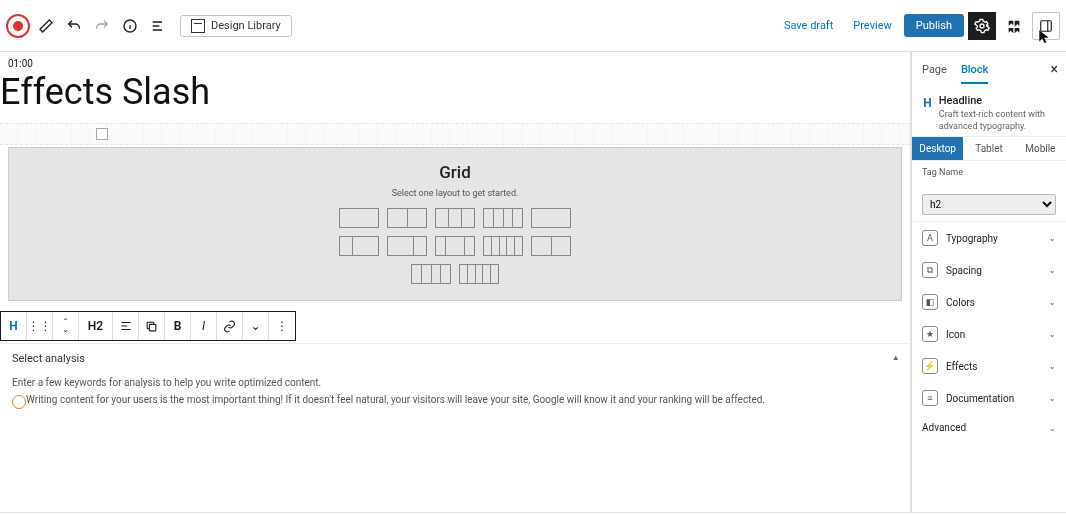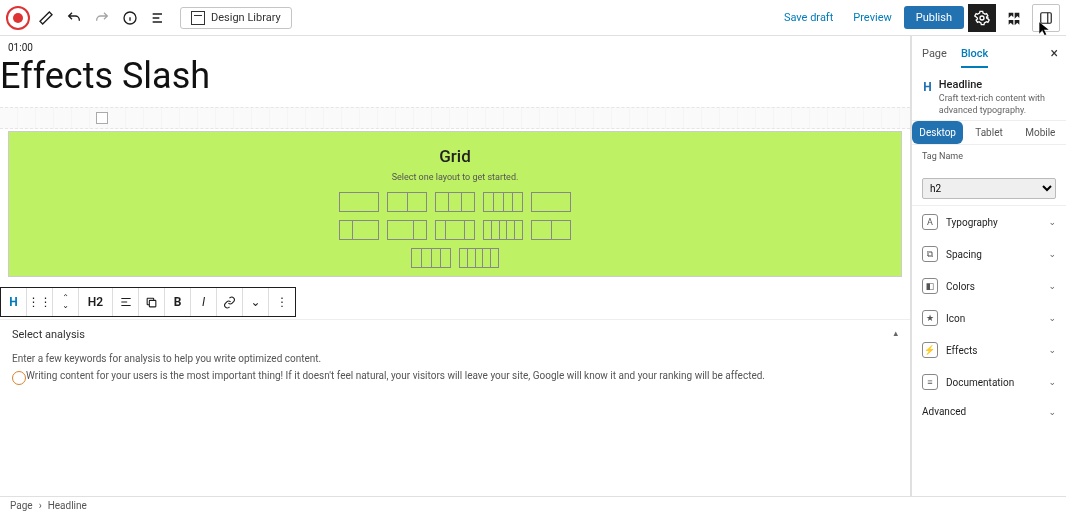--- a/index.html
+++ b/index.html
@@ -1,17 +1,17 @@
 <!DOCTYPE html>
 <html><head>
 <meta charset="utf-8">
 <style>
 * { box-sizing: border-box; margin: 0; padding: 0; font-family: -apple-system, BlinkMacSystemFont, "Segoe UI", Roboto, sans-serif; }
 html, body { width: 1066px; height: 514px; overflow: hidden; background: #fff; font-size: 12px; color: #1e1e1e; }
-.topbar { height: 36px; border-bottom: 1px solid #e0e0e0; display: flex; align-items: center; padding: 15px 6px; }
+.topbar { height: 52px; border-bottom: 1px solid #e0e0e0; display: flex; align-items: center; padding: 15px 6px; }
 .topbar .left { display: flex; align-items: center; gap: 4px; }
 .rec-btn { width: 24px; height: 24px; border-radius:50%; border:2px solid #d33; display:flex;align-items:center;justify-content:center; }
 .rec-btn .dot { width:10px;height:10px;border-radius:50%;background:#d33; }
 .tb-icon { width: 24px; height: 24px; display:flex;align-items:center;justify-content:center; color:#1e1e1e; cursor:pointer;}
 .tb-icon svg { width:16px;height:16px; }
 .design-lib { border:1px solid #c5c5c5; border-radius:3px; padding:3px 10px; display:flex;align-items:center; gap:6px; font-size:11px; color:#333; margin-left:6px;}
 .design-lib .db-icon { width:14px;height:14px;border:1px solid #333; position:relative;}
 .design-lib .db-icon::after{content:"";position:absolute;top:3px;left:2px;right:2px;height:1px;background:#333;}
 .topbar .right { margin-left:auto; display:flex; align-items:center; gap:4px;}
 .link-btn { padding:4px 8px; font-size:11px; color:#007cba; cursor:pointer;}
@@ -20,21 +20,21 @@
 .sq-btn.dark{ background:#1e1e1e;}
 .sq-btn.light{ color:#1e1e1e;}
 .sq-btn.outline{ border:1px solid #c5c5c5; color:#1e1e1e; border-radius:2px;}
 .main { display:flex; height: calc(100% - 36px - 18px); }
 .editor { flex:1; overflow:hidden; border-right:1px solid #e0e0e0; position:relative;}
 .editor-scroll { height:100%; overflow-y:auto; }
 .time-label { font-size:10px; color:#222; padding:6px 8px 2px;}
 .page-title { font-size:36px; font-weight:400; padding:0 0 10px 0; color:#111;}
 .canvas-guides { height:22px; background:repeating-linear-gradient(90deg,#fafafa,#fafafa 17px,#f0f0f0 18px); position:relative; border-top:1px dashed #e5e5e5;border-bottom:1px dashed #e5e5e5;}
 .canvas-guides .handle{position:absolute; top:4px; left:96px; width:12px;height:12px;border:1px solid #aaa; background:#fff;}
-.grid-block { border:1px solid #ccc; margin:2px 8px 10px; padding:14px 10px 8px; text-align:center; background:#bef264;}
+.grid-block { border:1px solid #ccc; margin:2px 8px 10px; padding:14px 10px 16px; text-align:center; background:#e5e5e5;}
 .grid-block .g-title{ font-size:17px; font-weight:500; color:#222; margin-bottom:6px;}
 .grid-block .g-sub{ font-size:9px; color:#555; margin-bottom:10px;}
 .layout-rows{ display:flex; flex-direction:column; gap:8px; align-items:center;}
 .layout-row{ display:flex; gap:8px;}
 .layout-opt{ width:40px;height:20px; border:1px solid #888; display:flex;}
 .layout-opt > div{ flex:1; border-right:1px solid #888;}
 .layout-opt > div:last-child{border-right:none;}
 .block-toolbar{ display:flex; border:1px solid #1e1e1e; width:max-content; margin:4px 0 2px 0;}
 .bt-cell{ width:26px; height:28px; display:flex;align-items:center;justify-content:center; border-right:1px solid #ddd; font-size:12px;cursor:pointer;}
 .bt-cell.wider{width:34px;}
@@ -49,21 +49,21 @@
 .sidebar { width:155px; border-left:1px solid #e0e0e0; display:flex; flex-direction:column;}
 .sb-tabs{ display:flex; align-items:center; padding:0 10px; height:34px; gap:14px; font-size:11px; position:relative;}
 .sb-tabs .tab.active{ color:#007cba; font-weight:500; border-bottom:2px solid #007cba; padding-bottom:6px; margin-bottom:-8px;}
 .sb-tabs .tab{ color:#555;}
 .sb-tabs .close{ position:absolute; right:8px; top:9px; font-size:14px; color:#333;}
 .sb-block-id{ padding:8px 10px 4px; display:flex; gap:6px; align-items:flex-start;}
 .sb-block-id .H{ width:18px;height:18px;border-radius:3px;color:#2271b1;display:flex;align-items:center;justify-content:center;font-weight:700;font-size:12px;}
 .sb-block-id .meta .name{ font-size:11px; font-weight:500;}
 .sb-block-id .meta .desc{ font-size:9px; color:#666; line-height:1.3; margin-top:2px;}
 .device-tabs{ display:flex; background:#fff; border-top:1px solid #eee; border-bottom:1px solid #eee;}
-.device-tabs > div{ flex:1; text-align:center; padding:6px 0; font-size:10px; color:#555;border-radius:6px;}
+.device-tabs > div{ flex:1; text-align:center; padding:6px 0; font-size:10px; color:#555;}
 .device-tabs .sel{ background:#2271b1; color:#fff;}
 .sb-field{ padding:6px 10px;}
 .sb-field label{ font-size:9px; color:#555; display:block; margin-bottom:17px;}
 .sb-field select{ width:100%; font-size:10px; padding:3px; border:1px solid #bbb; border-radius:2px;}
 .sb-accordion{ border-top:1px solid #eee;}
 .sb-row{ display:flex; align-items:center; gap:8px; padding:8px 10px; font-size:10px;}
 .sb-row .ric{ width:16px;height:16px;border:1px solid #888;border-radius:3px;display:flex;align-items:center;justify-content:center;font-size:9px;color:#555;}
 .sb-row .chev{ margin-left:auto; font-size:9px;color:#666;}
 .footer{ height:18px; border-top:1px solid #e0e0e0; display:flex;align-items:center; padding:0 10px; font-size:10px; color:#555; gap:6px;}
 .cursor-img{position:absolute; right:8px; top:14px; width:14px;height:18px; pointer-events:none;}

